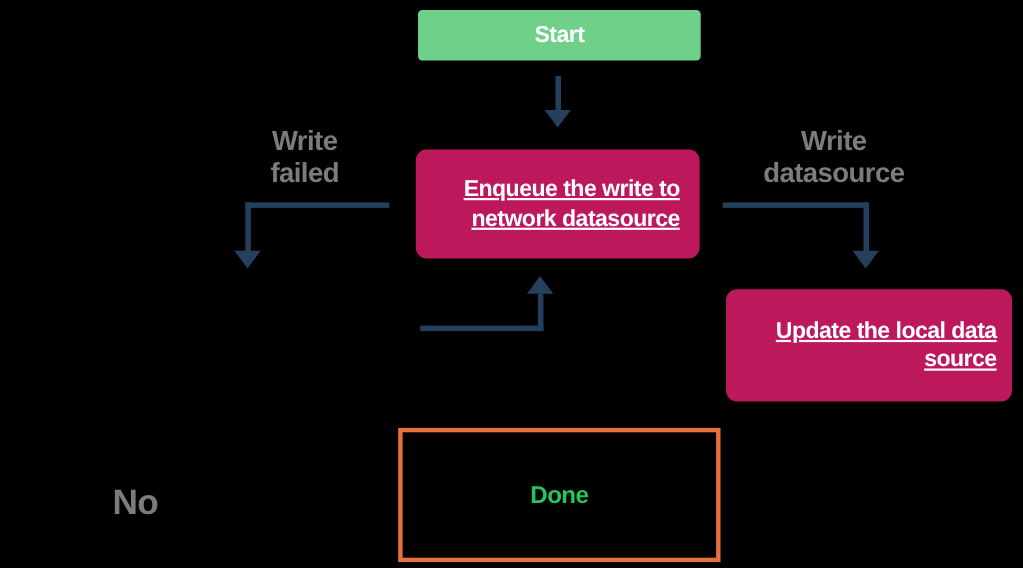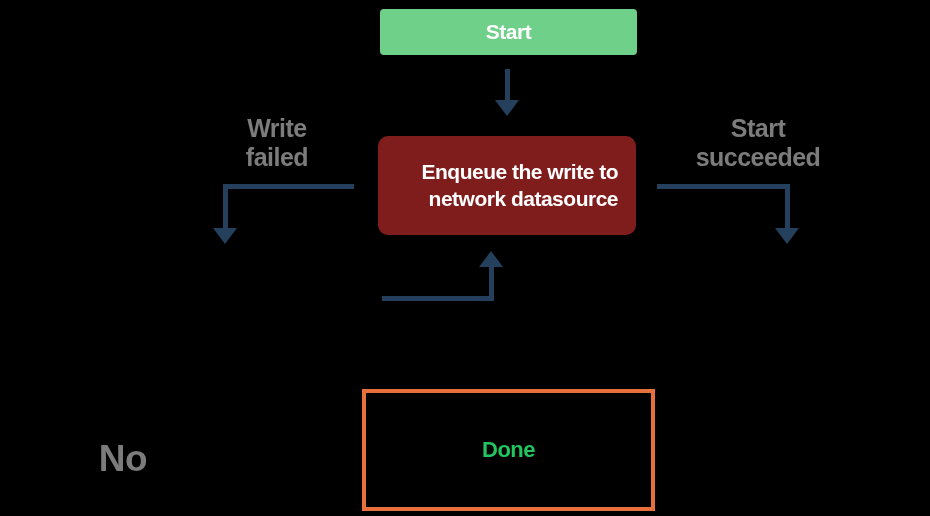--- a/index.html
+++ b/index.html
@@ -18,21 +18,21 @@
     font-size:21px;
     letter-spacing:-0.5px;
     line-height:1.25;
     color:#ffffff;
     box-sizing:border-box;
   }
   .node-start{
     left:380px;top:9px;width:257px;height:46px;
     background:#6FD189;border-radius:4px;
   }
-  .navy{background:#7f1d1d;border-radius:10px;}
+  .navy{background:#be185d;border-radius:10px;text-decoration:underline;}
   .node-enqueue{left:378px;top:136px;width:258px;height:99px;padding:0 18px;}
   .node-retry{left:103px;top:263px;width:260px;height:102px;}
   .node-update{left:660px;top:263px;width:260px;height:102px;padding:0 14px;}
   .node-done{
     left:362px;top:389px;width:293px;height:122px;
     background:transparent;
     border:4px solid #E7703C;
     border-radius:0;
     color:#22c55e;
     font-size:22px;
@@ -41,45 +41,46 @@
     position:absolute;
     color:#7C7C7C;
     font-weight:700;
     text-align:center;
     line-height:1.16;
     letter-spacing:-0.5px;
   }
   .elabel-wf{left:227px;top:114px;width:100px;font-size:25px;}
   .elabel-ws{left:688px;top:114px;width:140px;font-size:25px;}
   .elabel-yes{left:398px;top:329px;width:100px;font-size:30px;}
-  .elabel-no{left:75px;top:438px;width:96px;font-size:37px;}
+  .elabel-no{left:75px;top:438px;width:96px;font-size:32px;}
   .aline{position:absolute;background:#24405C;}
   .ahead{position:absolute;width:0;height:0;}
   .ahead.down{
     border-left:12px solid transparent;
     border-right:12px solid transparent;
     border-top:16px solid #24405C;
   }
   .ahead.up{
     border-left:12px solid transparent;
     border-right:12px solid transparent;
     border-bottom:16px solid #24405C;
   }
 </style>
 </head>
 <body>
 
 <div class="canvas">
 
   <div class="node node-start">Start</div>
   <div class="node navy node-enqueue">Enqueue the write to network datasource</div>
+  <div class="node navy node-update">Update the local data source</div>
   <div class="node node-done">Done</div>
 
   <div class="elabel elabel-wf">Write failed</div>
-  <div class="elabel elabel-ws">Start succeeded</div>
+  <div class="elabel elabel-ws">Write datasource</div>
   <div class="elabel elabel-no">No</div>
 
   <div class="aline" style="left:505px;top:69px;width:5px;height:33px;"></div>
   <div class="ahead down" style="left:495px;top:100px;"></div>
 
   <div class="aline" style="left:223px;top:184px;width:131px;height:5px;"></div>
   <div class="aline" style="left:223px;top:184px;width:5px;height:46px;"></div>
   <div class="ahead down" style="left:213px;top:228px;"></div>
 
   <div class="aline" style="left:657px;top:184px;width:133px;height:5px;"></div>

